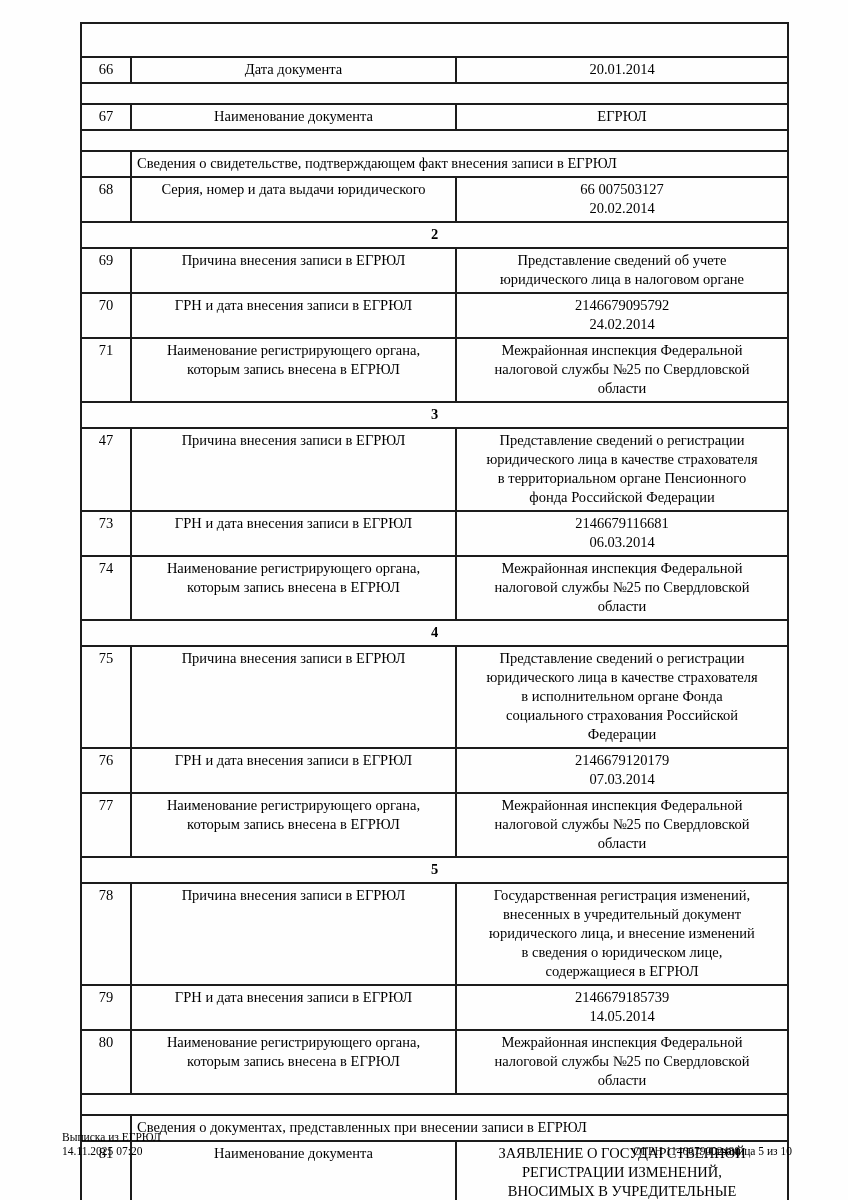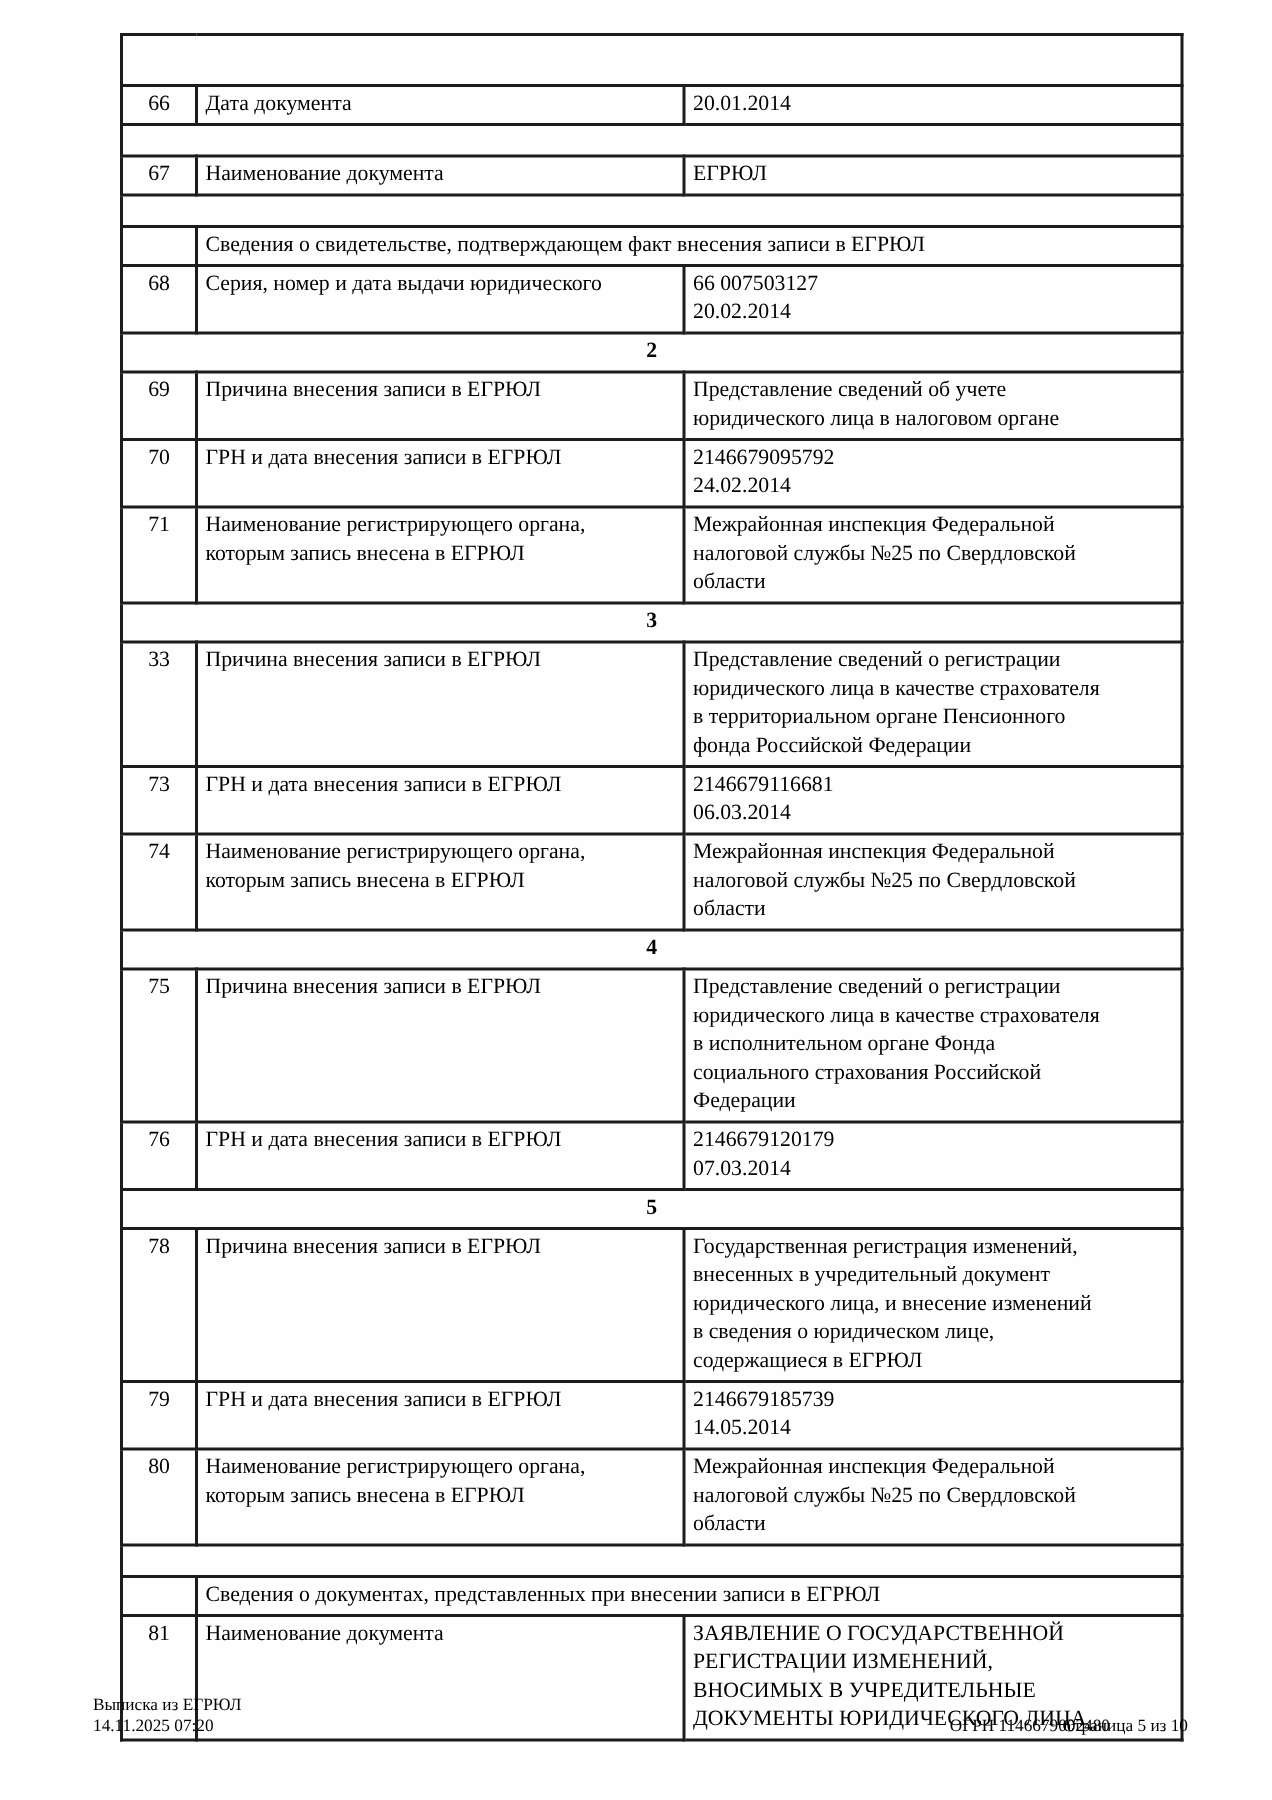--- a/index.html
+++ b/index.html
@@ -36,21 +36,21 @@
     padding: 2px 5px 3px 5px;
     overflow: hidden;
   }
   td.numcell {
     text-align: center;
     padding-left: 1px;
     padding-right: 1px;
   }
   td.labelcell, td.valuecell {
     white-space: pre-line;
-    text-align: left;
+    text-align: center;
   }
   td.spacer {
     height: 14px;
     padding: 0;
   }
   td.spacer.tall {
     height: 27px;
   }
   td.section {
     height: 14px;
@@ -149,21 +149,21 @@
           <td class="labelcell">Наименование регистрирующего органа,
 которым запись внесена в ЕГРЮЛ</td>
           <td class="valuecell">Межрайонная инспекция Федеральной
 налоговой службы №25 по Свердловской
 области</td>
         </tr>
         <tr>
           <td class="section" colspan="3">3</td>
         </tr>
         <tr>
-          <td class="numcell">33</td>
+          <td class="numcell">47</td>
           <td class="labelcell">Причина внесения записи в ЕГРЮЛ</td>
           <td class="valuecell">Представление сведений о регистрации
 юридического лица в качестве страхователя
 в территориальном органе Пенсионного
 фонда Российской Федерации</td>
         </tr>
         <tr>
           <td class="numcell">73</td>
           <td class="labelcell">ГРН и дата внесения записи в ЕГРЮЛ</td>
           <td class="valuecell">2146679116681
@@ -187,20 +187,28 @@
 юридического лица в качестве страхователя
 в исполнительном органе Фонда
 социального страхования Российской
 Федерации</td>
         </tr>
         <tr>
           <td class="numcell">76</td>
           <td class="labelcell">ГРН и дата внесения записи в ЕГРЮЛ</td>
           <td class="valuecell">2146679120179
 07.03.2014</td>
+        </tr>
+        <tr>
+          <td class="numcell">77</td>
+          <td class="labelcell">Наименование регистрирующего органа,
+которым запись внесена в ЕГРЮЛ</td>
+          <td class="valuecell">Межрайонная инспекция Федеральной
+налоговой службы №25 по Свердловской
+области</td>
         </tr>
         <tr>
           <td class="section" colspan="3">5</td>
         </tr>
         <tr>
           <td class="numcell">78</td>
           <td class="labelcell">Причина внесения записи в ЕГРЮЛ</td>
           <td class="valuecell">Государственная регистрация изменений,
 внесенных в учредительный документ
 юридического лица, и внесение изменений

